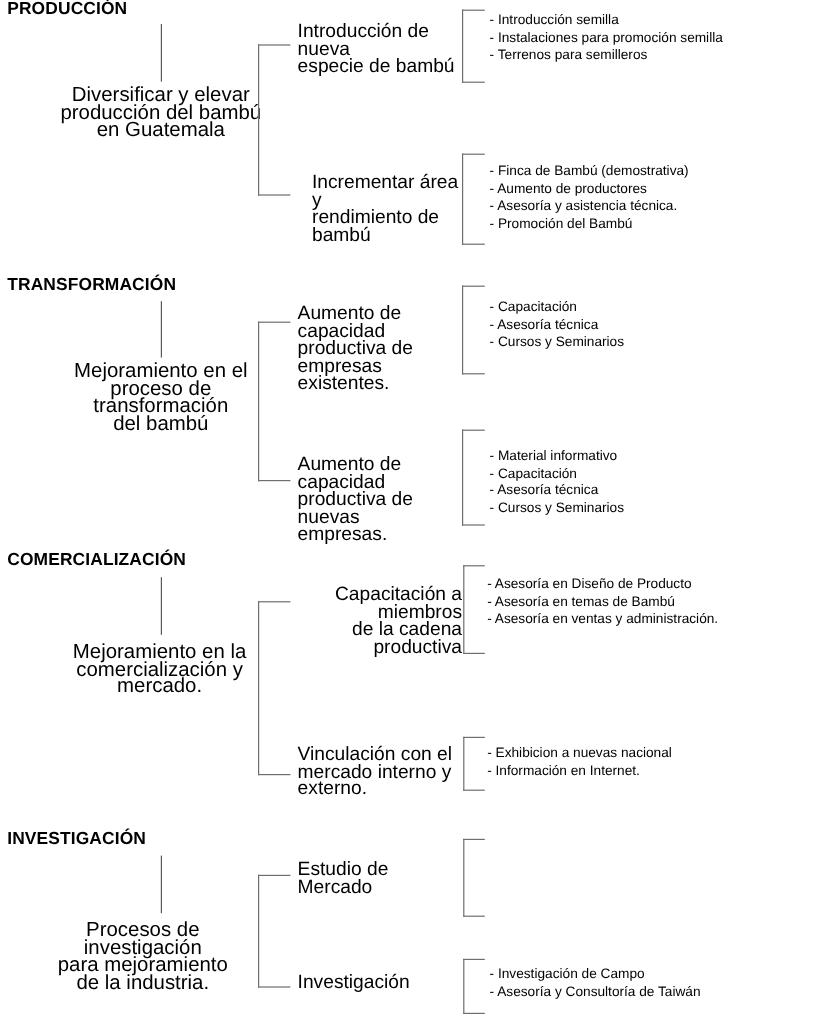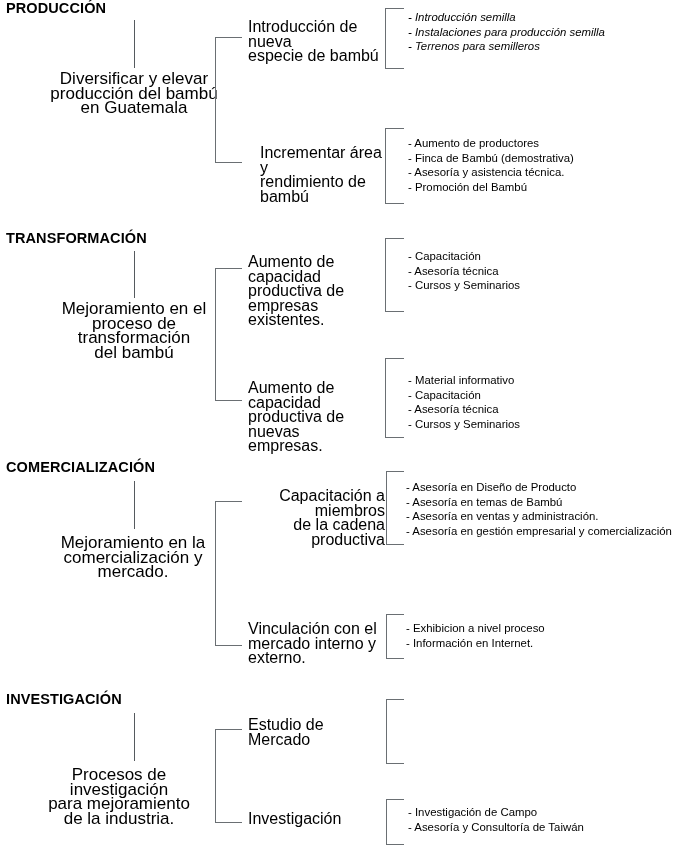--- a/index.html
+++ b/index.html
@@ -84,25 +84,25 @@
     <div class="section" style="top: 0px;">
       <div class="sec-title">PRODUCCIÓN</div>
       <div class="stem" style="left: 134px; top: 20px; height: 48px;"></div>
       <div class="root-label" style="left: 50px; top: 72px; width: 168px;">Diversificar y elevar
 producción del bambú
 en Guatemala</div>
       <div class="bracket" style="left: 215px; top: 37px; width: 27px; height: 126px;"></div>
       <div class="mid-label" style="left: 248px; top: 20px; width: 132px;">Introducción de nueva
 especie de bambú</div>
       <div class="bracket" style="left: 385px; top: 8px; width: 19px; height: 61px;"></div>
-      <div class="leaf-list" style="left: 408px; top: 10px; font-style: italic;"><div class="row">-  Introducción semilla</div><div class="row">-  Instalaciones para producción semilla</div><div class="row">-  Terrenos para semilleros</div></div>
+      <div class="leaf-list" style="left: 408px; top: 10px;"><div class="row">-  Introducción semilla</div><div class="row">-  Instalaciones para promoción semilla</div><div class="row">-  Terrenos para semilleros</div></div>
       <div class="mid-label" style="left: 260px; top: 146px; width: 132px;">Incrementar área y
 rendimiento de bambú</div>
       <div class="bracket" style="left: 385px; top: 128px; width: 19px; height: 76px;"></div>
-      <div class="leaf-list" style="left: 408px; top: 136px;"><div class="row">-  Aumento de productores</div><div class="row">-  Finca de Bambú (demostrativa)</div><div class="row">- Asesoría y asistencia técnica.</div><div class="row">-  Promoción del Bambú</div></div>
+      <div class="leaf-list" style="left: 408px; top: 136px;"><div class="row">-  Finca de Bambú (demostrativa)</div><div class="row">-  Aumento de productores</div><div class="row">- Asesoría y asistencia técnica.</div><div class="row">-  Promoción del Bambú</div></div>
     </div>
     <div class="section" style="top: 230px;">
       <div class="sec-title">TRANSFORMACIÓN</div>
       <div class="stem" style="left: 134px; top: 21px; height: 47px;"></div>
       <div class="root-label" style="left: 48px; top: 72px; width: 172px;">Mejoramiento en el
 proceso de transformación
 del bambú</div>
       <div class="bracket" style="left: 215px; top: 38px; width: 27px; height: 133px;"></div>
       <div class="mid-label" style="left: 248px; top: 25px; width: 135px;">Aumento de capacidad
 productiva de empresas
@@ -118,26 +118,26 @@
     <div class="section" style="top: 459px;">
       <div class="sec-title">COMERCIALIZACIÓN</div>
       <div class="stem" style="left: 134px; top: 22px; height: 48px;"></div>
       <div class="root-label" style="left: 48px; top: 77px; width: 170px;">Mejoramiento en la
 comercialización y
 mercado.</div>
       <div class="bracket" style="left: 215px; top: 42px; width: 27px; height: 145px;"></div>
       <div class="mid-label" style="left: 248px; top: 30px; width: 137px; text-align: right;">Capacitación a miembros
 de la cadena productiva</div>
       <div class="bracket" style="left: 386px; top: 12px; width: 18px; height: 74px;"></div>
-      <div class="leaf-list" style="left: 406px; top: 21px;"><div class="row">-  Asesoría en Diseño de Producto</div><div class="row">- Asesoría en temas de Bambú</div><div class="row">- Asesoría en ventas y administración.</div><div class="row">- Asesoría en gestión empresarial y comercialización</div></div>
+      <div class="leaf-list" style="left: 406px; top: 21px;"><div class="row">-  Asesoría en Diseño de Producto</div><div class="row">- Asesoría en temas de Bambú</div><div class="row">- Asesoría en ventas y administración.</div></div>
       <div class="mid-label" style="left: 248px; top: 163px; width: 137px;">Vinculación con el
 mercado interno y
 externo.</div>
       <div class="bracket" style="left: 386px; top: 155px; width: 18px; height: 45px;"></div>
-      <div class="leaf-list" style="left: 406px; top: 162px;"><div class="row">- Exhibicion a nivel proceso</div><div class="row">- Información en Internet.</div></div>
+      <div class="leaf-list" style="left: 406px; top: 162px;"><div class="row">- Exhibicion a nuevas nacional</div><div class="row">- Información en Internet.</div></div>
     </div>
     <div class="section" style="top: 691px;">
       <div class="sec-title">INVESTIGACIÓN</div>
       <div class="stem" style="left: 134px; top: 22px; height: 48px;"></div>
       <div class="root-label" style="left: 29px; top: 77px; width: 180px;">Procesos de investigación
 para mejoramiento
 de la industria.</div>
       <div class="bracket" style="left: 215px; top: 38px; width: 27px; height: 94px;"></div>
       <div class="mid-label" style="left: 248px; top: 27px; width: 140px;">Estudio de Mercado</div>
       <div class="bracket" style="left: 386px; top: 8px; width: 18px; height: 65px;"></div>

